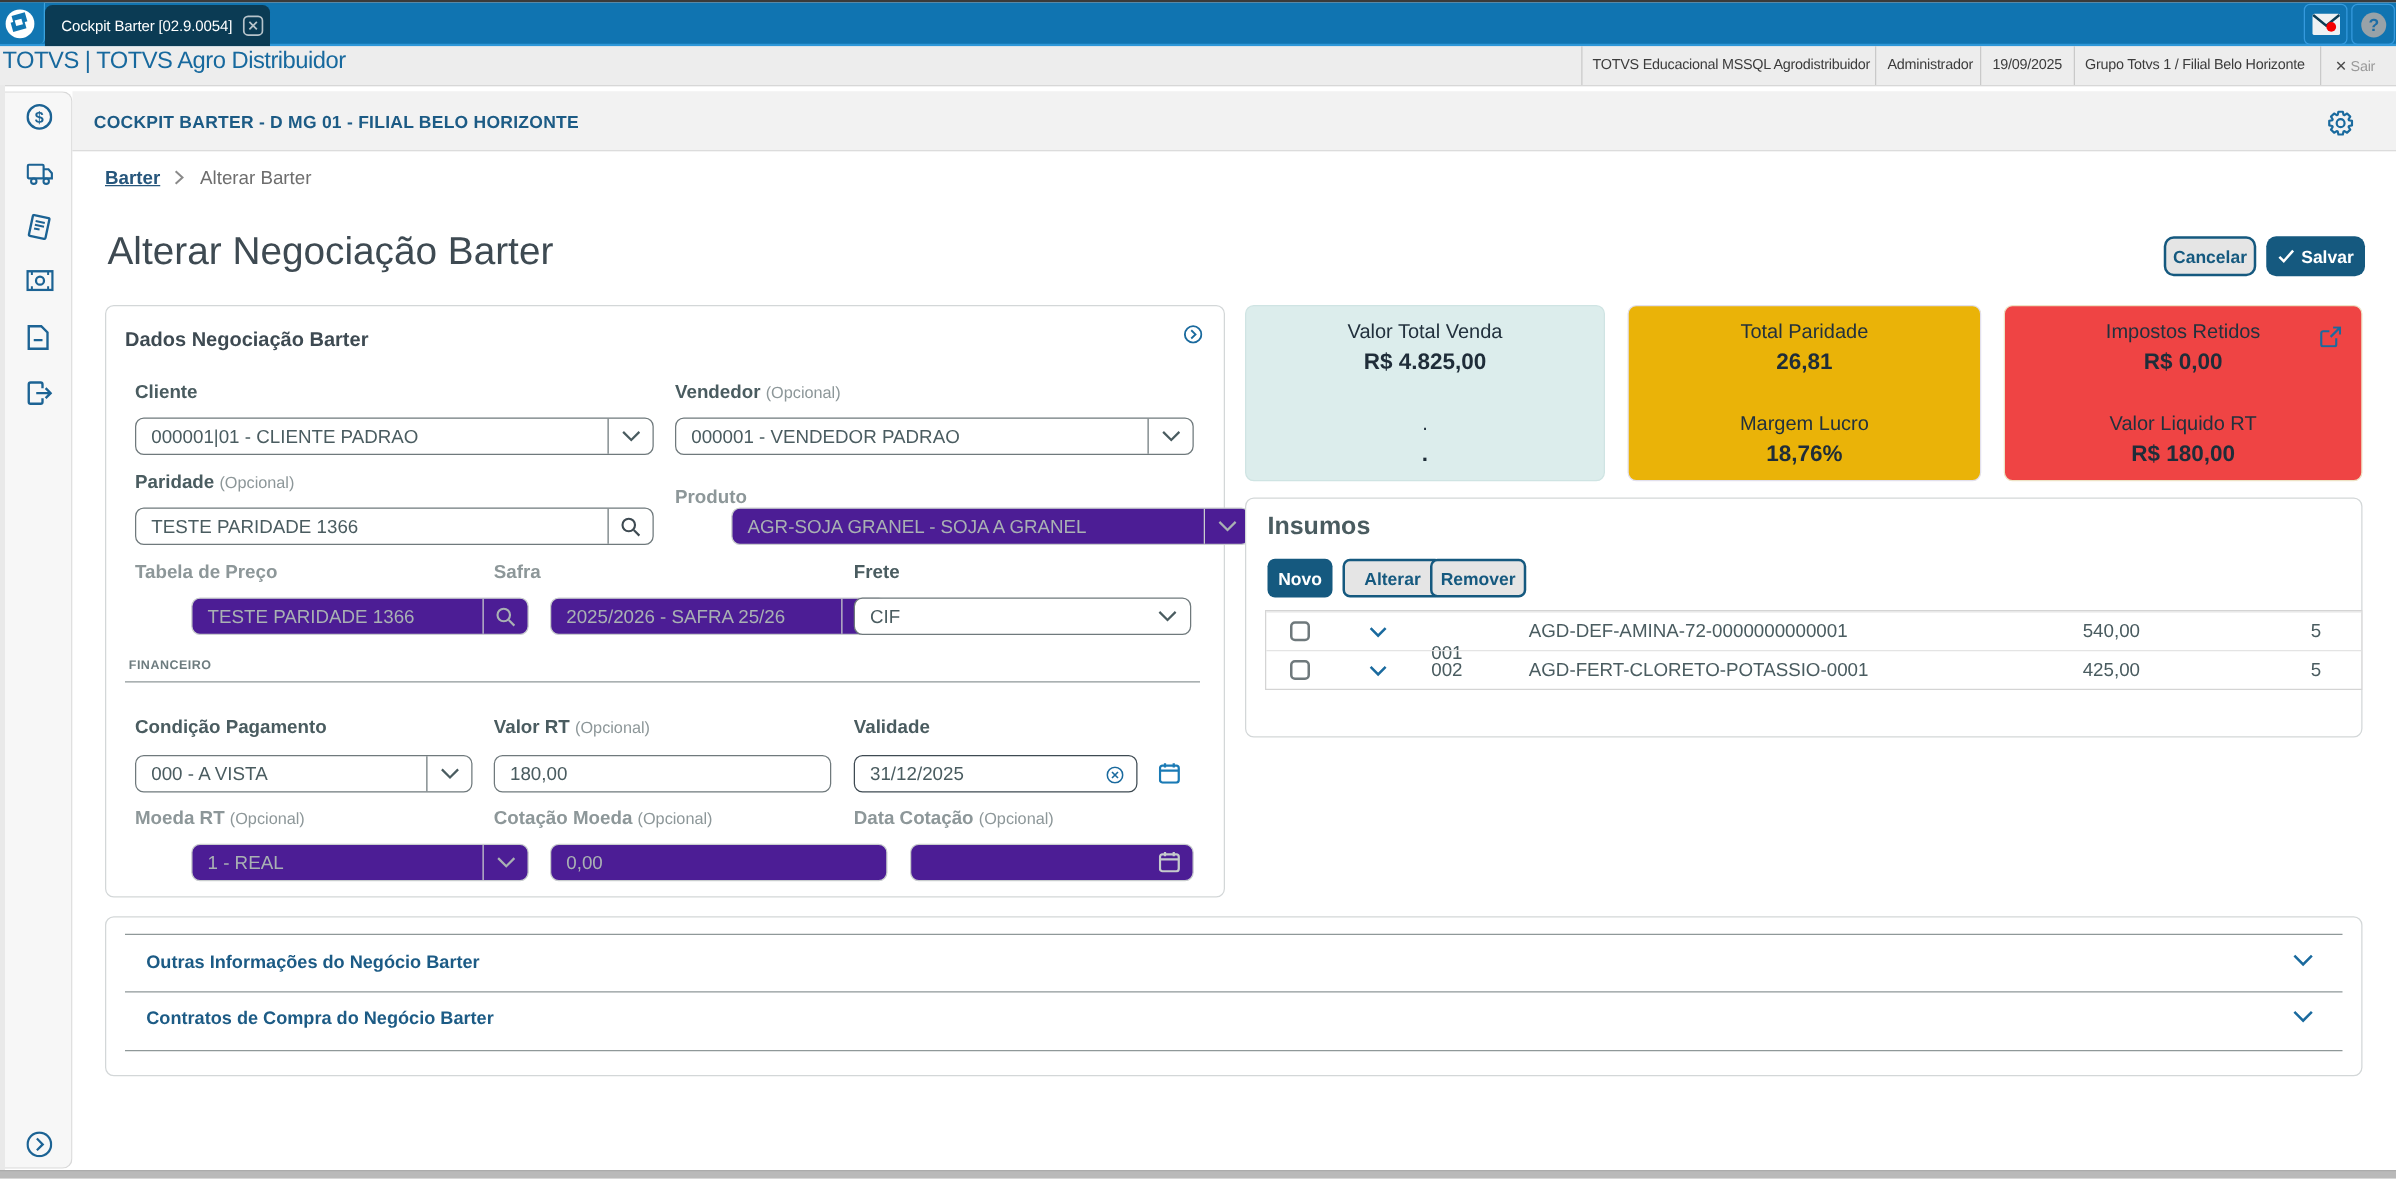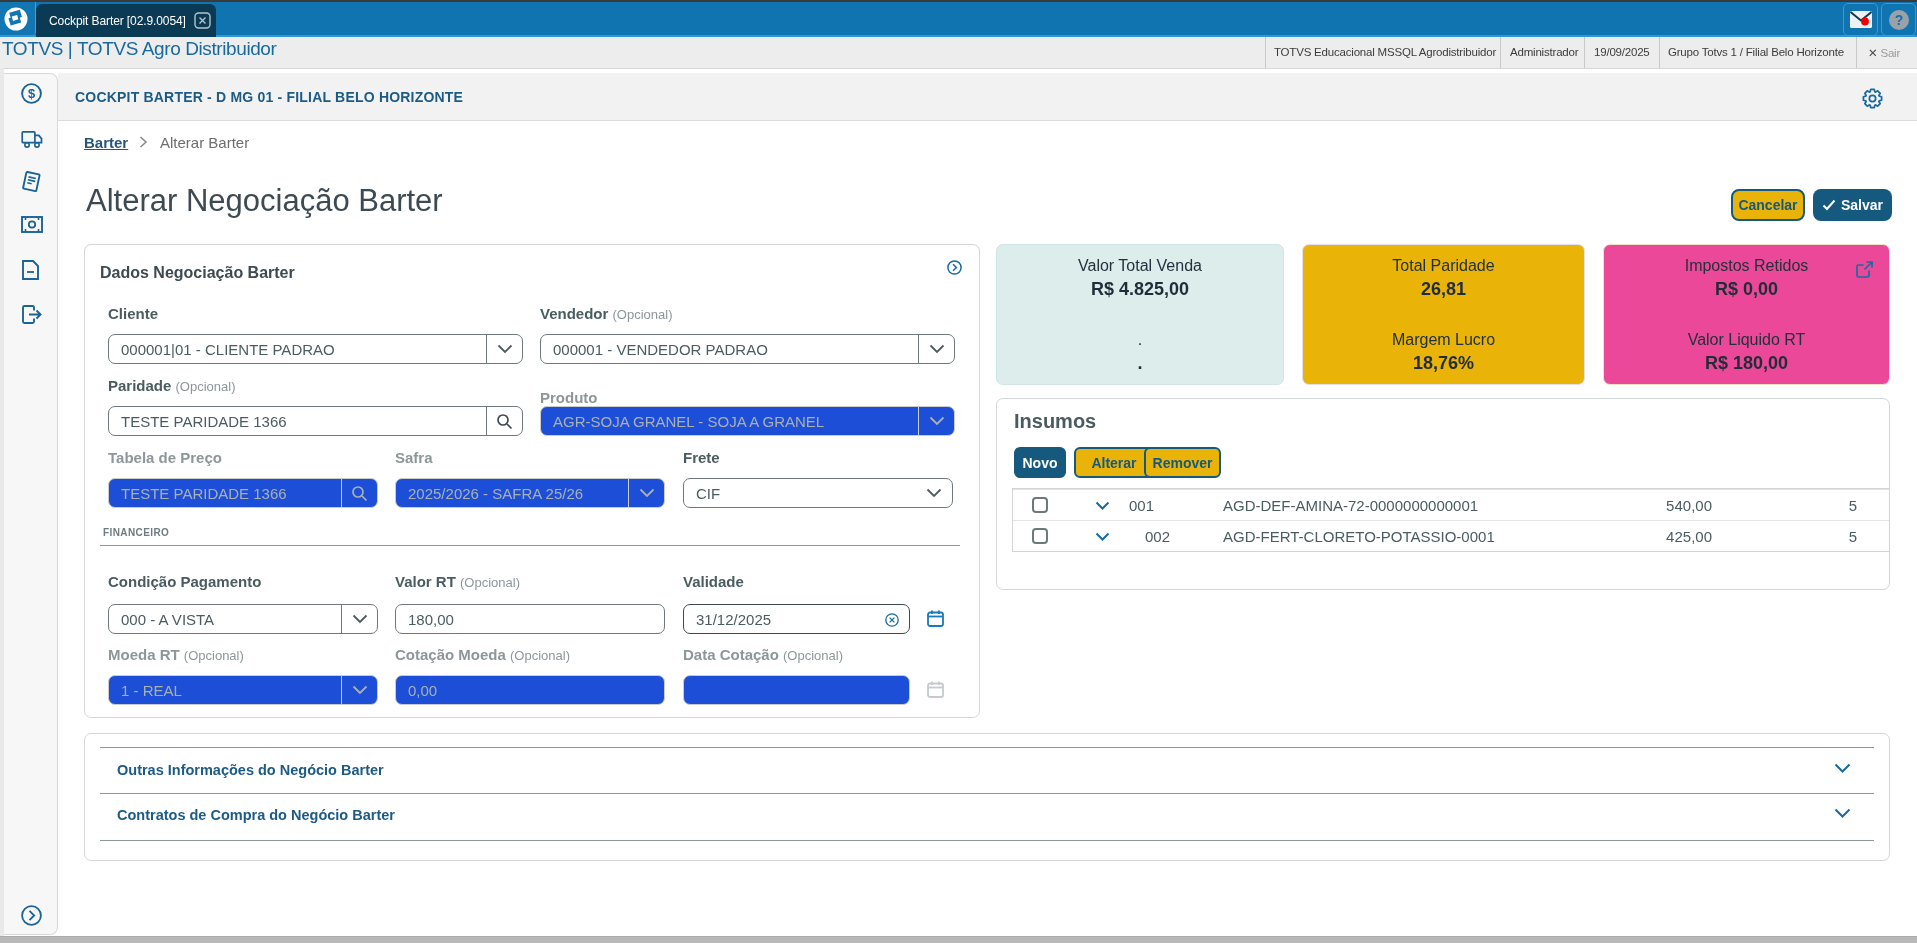--- a/index.html
+++ b/index.html
@@ -30,45 +30,45 @@
 #hdrbar { left:58px; top:73px; width:1859px; height:48px; background:#f2f2f2; border-bottom:1px solid #dcdcdc; }
 #hdrtitle { left:75px; top:89px; font-size:14px; font-weight:bold; color:#1c5b85; letter-spacing:.2px; }
 
 
 #bc1 { left:84px; top:134px; font-size:15px; font-weight:bold; color:#26567c; text-decoration:underline; }
 #bcsep { left:138px; top:134px; }
 #bc2 { left:160px; top:134px; font-size:15px; color:#6d6d6d; }
 #pagetitle { left:86px; top:183px; font-size:31px; color:#3e4a52; }
 
 .btn { position:absolute; height:32px; border-radius:8px; font-size:14px; font-weight:bold; display:flex; align-items:center; justify-content:center; }
-.btn.line { border:2px solid #15597f; color:#15597f; background:#eab308; }
+.btn.line { border:2px solid #15597f; color:#15597f; background:#e5e5e5; }
 .btn.fill { background:#15597f; color:#fff; }
 
 
 .panel { position:absolute; background:#fff; border:1px solid #d3d7d8; border-radius:7px; }
 
 
 .lbl { position:absolute; font-size:15px; font-weight:bold; color:#4a5c60; white-space:nowrap; }
 .lbl span.opc { font-weight:normal; color:#8d9799; font-size:13px; }
 .lbl.dis { color:#8d9799; }
 .inp { position:absolute; height:30px; border:1px solid #6f797c; border-radius:7px; background:#fff; font-size:15px; color:#4a5c60; display:flex; align-items:center; padding-left:12px; white-space:nowrap; }
-.inp.dis { background:#1d4ed8; border-color:#c9cdce; color:#a9b1b3; }
+.inp.dis { background:#4c1d95; border-color:#c9cdce; color:#a9b1b3;margin-left:45px; }
 .tail { position:absolute; right:0; top:0; bottom:0; width:36px; border-left:1px solid #6f797c; display:flex; align-items:center; justify-content:center; }
 .inp.dis .tail { border-left-color:#c9cdce; }
 #financeiro { left:103px; top:527px; font-size:10px; color:#6e7c7f; letter-spacing:.4px; font-weight:bold; }
 #findiv { left:100px; top:545px; width:860px; height:1px; background:#8f9899; }
 
 
 .card { position:absolute; top:244px; height:141px; border-radius:7px; text-align:center; }
 .card .cl { font-size:16px; color:#22313d; margin-top:12px; }
 .card .cl.m2 { margin-top:31px; }
 .card .cv { font-size:18px; color:#1f2d39; font-weight:bold; margin-top:4px; }
 #card1 { left:996px; width:288px; background:#dcedec; border:1px solid #cfe4e3; }
 #card2 { left:1302px; width:283px; background:#eab308; border:1px solid #e2e0ed; }
-#card3 { left:1603px; width:287px; background:#ec4899; border:1px solid #eee3c6; }
+#card3 { left:1603px; width:287px; background:#ef4444; border:1px solid #eee3c6; }
 
 
 #insumos-title { left:1014px; top:410px; font-size:20px; font-weight:bold; color:#4a5c60; }
 #tbl { left:1012px; top:488px; width:878px; border:1px solid #d4d4d4; background:#fff; }
 #tblhead { height:32px; background:#e3e3e3; }
 .trow { height:31px; border-top:1px solid #e4e4e4; position:relative; }
 .tc { position:absolute; font-size:15px; color:#4a5c60; top:50%; transform:translateY(-50%); white-space:nowrap; }
 .th { font-weight:bold; font-size:14.5px; }
 .cbx { position:absolute; width:16px; height:16px; border:2px solid #6f797c; border-radius:4px; background:#fff; top:50%; transform:translateY(-50%); }
 
@@ -278,21 +278,21 @@
 <div class="btn fill" style="left:1014px;top:447px;width:52px;height:31px;border-radius:6px;">Novo</div>
 <div class="btn line" style="left:1074px;top:447px;width:80px;height:31px;border-radius:6px;">Alterar</div>
 <div class="btn line" style="left:1144px;top:447px;width:77px;height:31px;border-radius:6px;">Remover</div>
 
 <div class="abs" id="tbl">
   <div class="trow">
     <div class="cbx" style="left:19px;"></div>
     <svg style="position:absolute;left:82px;top:11px" width="15" height="10" viewBox="0 0 15 10">
         <path d="M1.5 1.5 L7.5 7.5 L13.5 1.5" fill="none" stroke="#1a6a9e" stroke-width="2"></path>
       </svg>
-    <div class="tc" style="left:116px;">001</div>
+    <div class="tc" style="left:132px;margin-top:18px;">001</div>
     <div class="tc" style="left:210px;">AGD-DEF-AMINA-72-0000000000001</div>
     <div class="tc" style="right:177px;">540,00</div>
     <div class="tc" style="right:32px;">5</div>
   </div>
   <div class="trow">
     <div class="cbx" style="left:19px;"></div>
     <svg style="position:absolute;left:82px;top:11px" width="15" height="10" viewBox="0 0 15 10">
         <path d="M1.5 1.5 L7.5 7.5 L13.5 1.5" fill="none" stroke="#1a6a9e" stroke-width="2"></path>
       </svg>
     <div class="tc" style="left:132px;">002</div>

